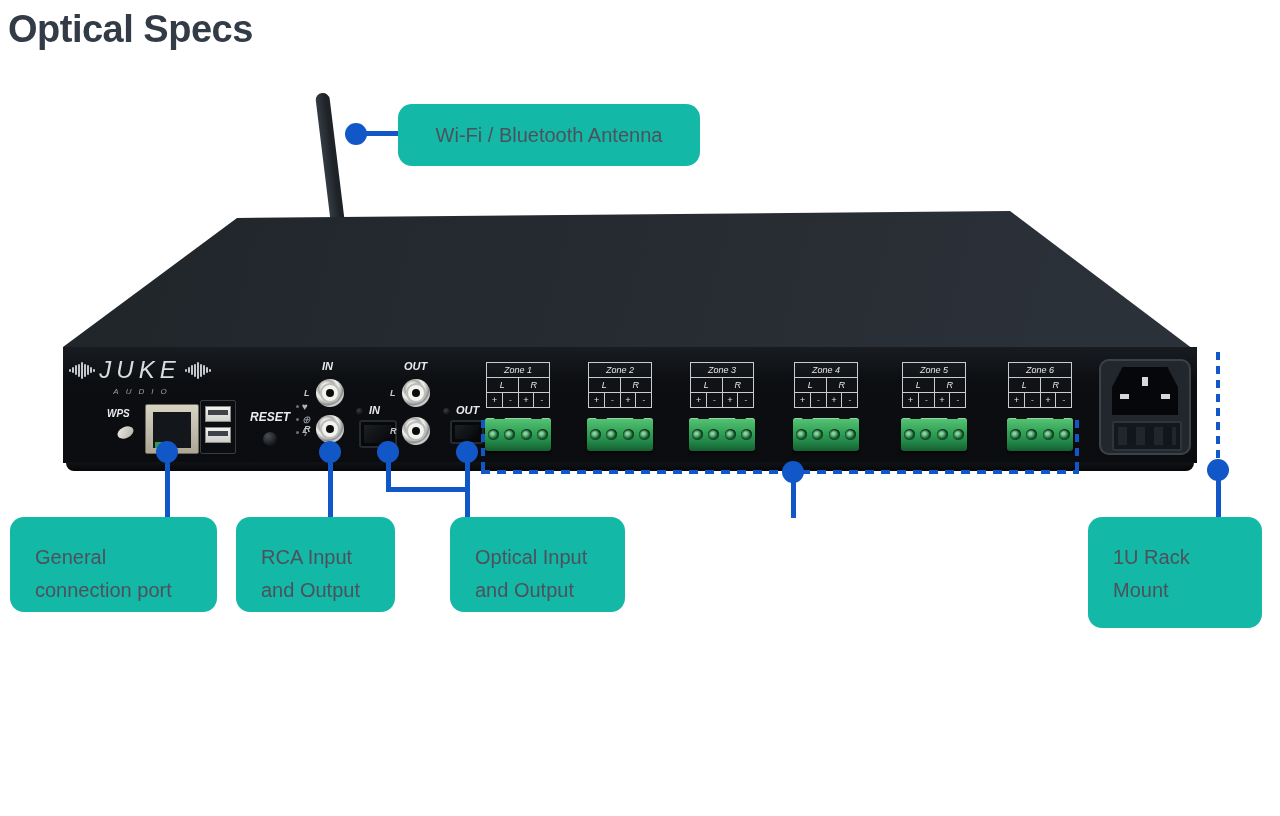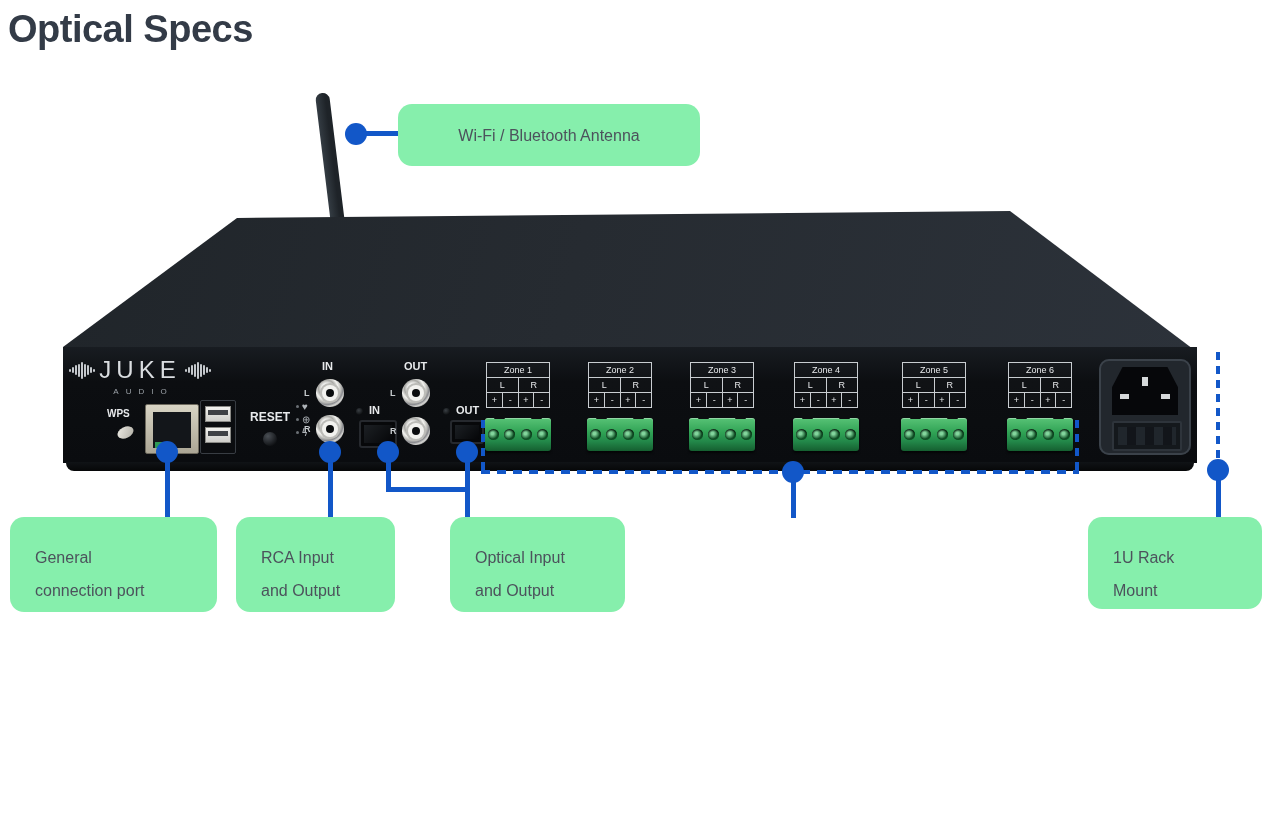--- a/index.html
+++ b/index.html
@@ -9,21 +9,21 @@
   .page-title{position:absolute;left:8px;top:8px;font-size:38px;font-weight:bold;color:#333B47;letter-spacing:-0.5px;}
 
   
   .antenna{position:absolute;left:331px;top:92px;width:14px;height:132px;z-index:1;
     background:linear-gradient(90deg,#343c43,#1e2328 70%);border-radius:7px 7px 3px 3px;
     transform:rotate(-7deg);transform-origin:bottom center;}
   .device-top{position:absolute;left:63px;top:203px;width:1134px;height:160px;z-index:2;
     background:linear-gradient(105deg,#20252a 0%,#262b31 45%,#2c323a 100%);
     clip-path:polygon(174px 15px,947px 8px,1134px 149px,0px 144px);}
   .device-panel{position:absolute;left:63px;top:347px;width:1134px;height:116px;z-index:3;
-    background:linear-gradient(#181c21,#0c0e11 30%,#0a0c0f);}
+    background:linear-gradient(#181c21,#0c0e11 30%,#0a0c0f);font-style:italic;}
   .device-lip{position:absolute;left:66px;top:462px;width:1128px;height:9px;z-index:3;
     background:linear-gradient(#101316,#060708);border-radius:0 0 8px 8px;}
 
   
   .brand{position:absolute;left:7px;top:9px;width:140px;text-align:center;color:#d6d9dc;}
   .brand-row{display:flex;align-items:center;justify-content:center;gap:4px;}
   .brand-name{font-size:24px;letter-spacing:5px;font-weight:normal;color:#dadde0;}
   .wave{display:flex;align-items:center;gap:1px;}
   .wave i{width:2px;background:#c4c8cc;border-radius:1px;}
   .wave i:nth-child(1){height:3px}.wave i:nth-child(2){height:6px}.wave i:nth-child(3){height:10px}
@@ -104,22 +104,22 @@
   .fuse::after{content:"";position:absolute;inset:4px;
     background:repeating-linear-gradient(90deg,#20262c 0 9px,#12151a 9px 18px);}
 
   
   .dot{position:absolute;width:22px;height:22px;border-radius:50%;background:#1257C8;z-index:7;}
   .ln{position:absolute;background:#1257C8;z-index:6;}
   .dash{position:absolute;z-index:6;}
   .dash-h{background:repeating-linear-gradient(90deg,#1257C8 0 9px,transparent 9px 16px);}
   .dash-v{background:repeating-linear-gradient(180deg,#1257C8 0 8px,transparent 8px 14px);}
 
-  .callout{position:absolute;background:#86efac;border-radius:14px;color:#4C525C;
-    font-size:16px;line-height:33px;z-index:8;padding:24px 0 0 25px;box-sizing:border-box;}
+  .callout{position:absolute;background:#14b8a6;border-radius:14px;color:#4C525C;
+    font-size:20px;line-height:33px;z-index:8;padding:24px 0 0 25px;box-sizing:border-box;}
   .callout-center{display:flex;align-items:center;justify-content:center;padding:0;}
 </style>
 </head>
 <body>
 
 <div class="page">
 
   <div class="page-title">Optical Specs</div>
 
   <div class="antenna"></div>
@@ -410,18 +410,18 @@
     <div>RCA Input</div>
     <div>and Output</div>
   </div>
 
   <div class="callout" style="left:450px;top:517px;width:175px;height:95px;">
     <div>Optical Input</div>
     <div>and Output</div>
   </div>
 
 
-  <div class="callout" style="left:1088px;top:517px;width:174px;height:92px;">
+  <div class="callout" style="left:1088px;top:517px;width:174px;height:111px;">
     <div>1U Rack</div>
     <div>Mount</div>
   </div>
 
 </div>
 
 </body></html>

